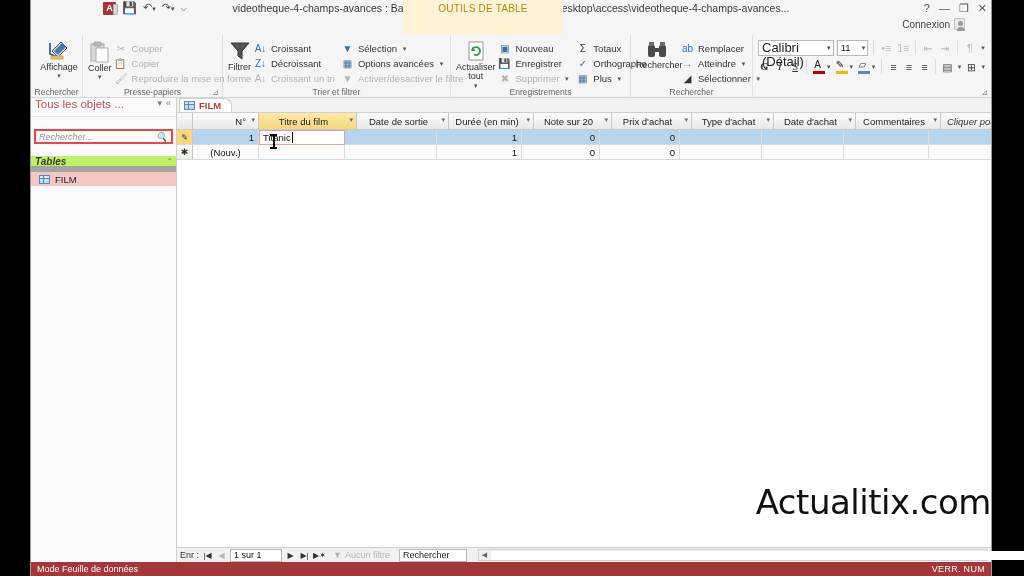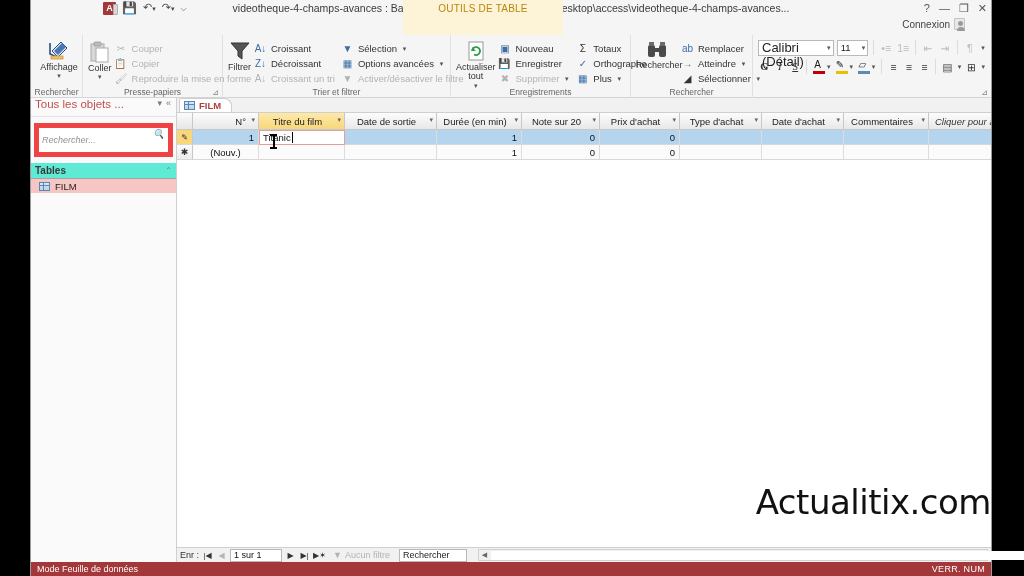--- a/index.html
+++ b/index.html
@@ -136,29 +136,29 @@
     width: 146px; background: #fafafa; border-right: 1px solid #cfcfcf;
     display: flex; flex-direction: column; flex: none;
   }
   .nav-head {
     height: 19px; display: flex; align-items: flex-start; padding: 0 3px 0 4px;
     border-bottom: 1px solid #e3e3e3; background: #fafafa;
   }
   .nav-title { font-size: 11.5px; color: #c0504d; flex: 1; white-space: nowrap; }
   .nav-ic { font-size: 9px; color: #7a7a7a; padding: 0 2px; cursor: default; }
   .nav-search {
-    height: 15px; margin: 6px 3px; border: 5px solid #ef4444; background: #fff;
-    display: flex; align-items: center; padding: 12px 3px; position: relative;
+    height: 15px; margin: 12px 3px; border: 2px solid #ef4444; background: #fff;
+    display: flex; align-items: center; padding: 4px 3px; position: relative;
   }
   .nav-search span { font-size: 9px; color: #909090; font-style: italic; }
   .nav-search .mag { position: absolute; right: 3px; top: 1px; font-size: 9px; color: #3a6ea5; }
   .nav-grp {
     height: 16px; display: flex; align-items: center; padding: 0 4px;
     font-size: 10px; font-weight: bold; color: #3a3a3a;
-    border-bottom: 1px solid #a3a3a3; background: #5eead4;
+    border-bottom: 6px solid #a3a3a3; background: #bef264; font-style: italic;
   }
   .nav-grp .chev { margin-left: auto; font-size: 8px; font-weight: normal; color: #777; }
   .nav-item {
     height: 14px; display: flex; align-items: center; gap: 5px; padding: 0 4px 0 8px;
     font-size: 9.5px; color: #222; background: #f6c6c4; cursor: default;
   }
   .tbl-ico {
     width: 11px; height: 9px; background: linear-gradient(#d9e7f5,#bcd3ea);
     border: 1px solid #5a87b5; position: relative; flex: none;
   }
@@ -542,21 +542,21 @@
         </div>
 
         <div class="sheet">
 
           <div class="ds-head">
             <div class="ds-corner"></div>
             <div class="hcell" style="width:66px; justify-content:flex-end">
               <span>N°</span>
               <span class="hcaret">▾</span>
             </div>
-            <div class="hcell sel" style="width:86px">
+            <div class="hcell sel" style="width:98px">
               <span>Titre du film</span>
               <span class="hcaret">▾</span>
             </div>
             <div class="hcell" style="width:92px">
               <span>Date de sortie</span>
               <span class="hcaret">▾</span>
             </div>
             <div class="hcell" style="width:85px">
               <span>Durée (en min)</span>
               <span class="hcaret">▾</span>

